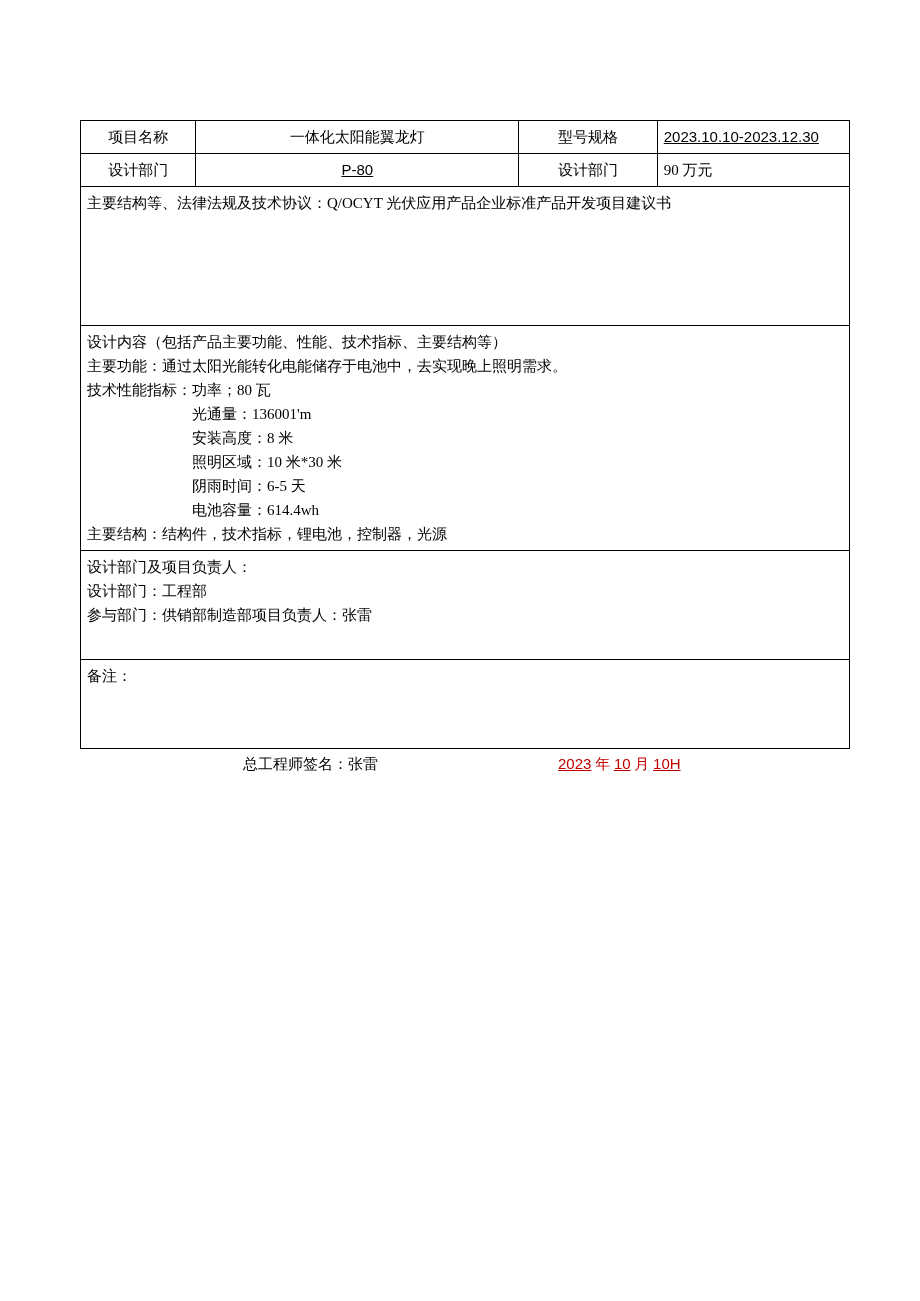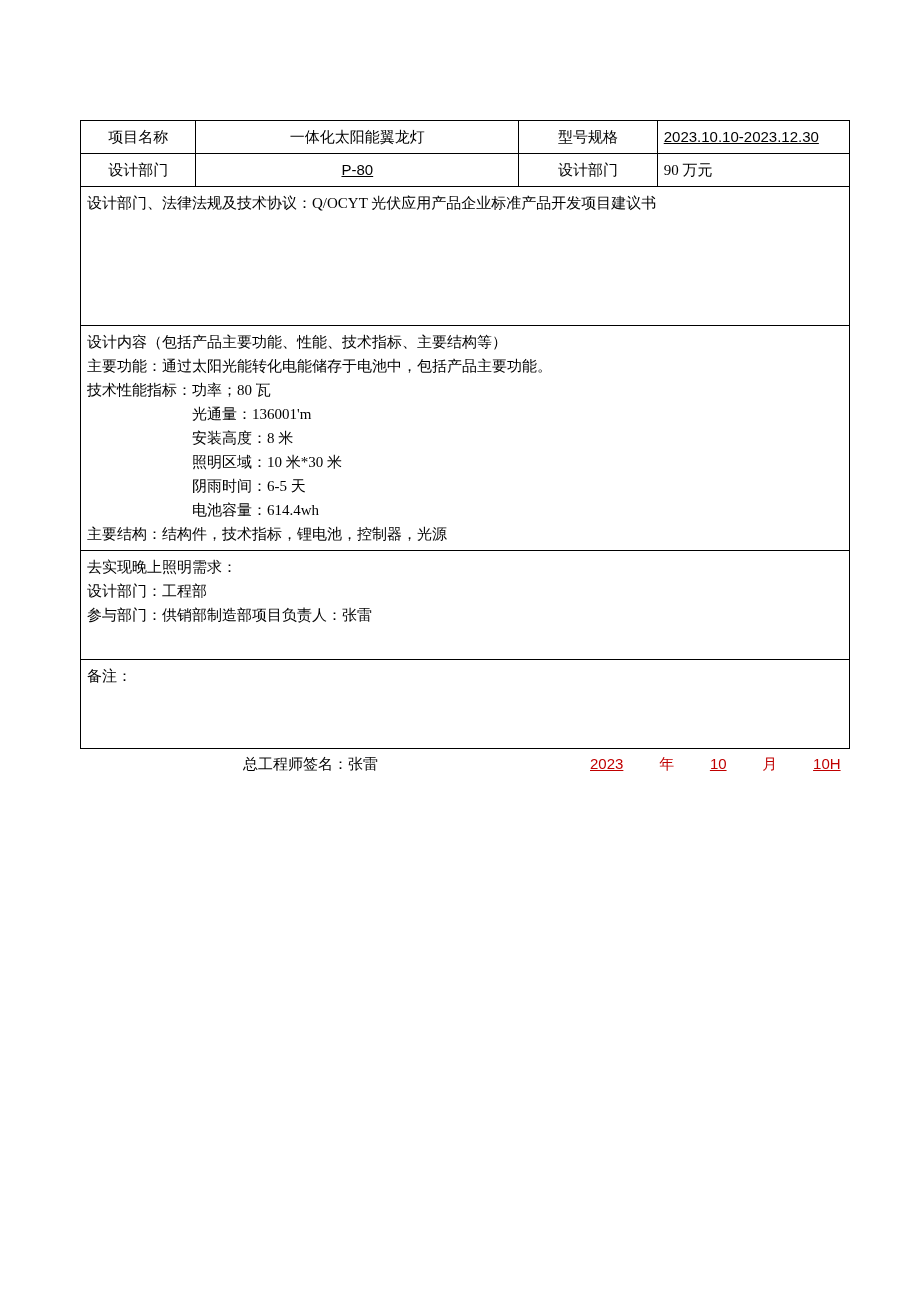--- a/index.html
+++ b/index.html
@@ -41,21 +41,21 @@
   .footer-left {
     flex: 1;
     padding-left: 6px;
     text-align: right;
   }
   .footer-right {
     flex: 1;
     text-align: left;
     padding-left: 180px;
   }
-  .red { color: #c00000; margin-left: 32px; }
+  .red { color: #c00000; }
 </style>
 </head>
 <body>
 
 <div class="page">
   <table class="form">
     <colgroup>
       <col style="width:15%">
       <col style="width:42%">
       <col style="width:18%">
@@ -72,41 +72,41 @@
 
     <tr>
       <td class="center">设计部门</td>
       <td class="center ff-sans">P-80</td>
       <td class="center">设计部门</td>
       <td>90 万元</td>
     </tr>
 
     <tr>
       <td colspan="4" class="tall-1">
-        <span>设计部门、法律法规及技术协议：Q/OCYT 光伏应用产品企业标准产品开发项目建议书</span>
+        <span>主要结构等、法律法规及技术协议：Q/OCYT 光伏应用产品企业标准产品开发项目建议书</span>
       </td>
     </tr>
 
     <tr>
       <td colspan="4">
         <div>设计内容（包括产品主要功能、性能、技术指标、主要结构等）</div>
-        <div>主要功能：通过太阳光能转化电能储存于电池中，包括产品主要功能。</div>
+        <div>主要功能：通过太阳光能转化电能储存于电池中，去实现晚上照明需求。</div>
         <div>技术性能指标：功率；80 瓦</div>
         <span class="indent1">光通量：136001'm</span>
         <span class="indent1">安装高度：8 米</span>
         <span class="indent1">照明区域：10 米*30 米</span>
         <span class="indent1">阴雨时间：6-5 天</span>
         <span class="indent1">电池容量：614.4wh</span>
         <div>主要结构：结构件，技术指标，锂电池，控制器，光源</div>
       </td>
     </tr>
 
     <tr>
       <td colspan="4" class="tall-2">
-        <div>去实现晚上照明需求：</div>
+        <div>设计部门及项目负责人：</div>
         <div>设计部门：工程部</div>
         <div>参与部门：供销部制造部项目负责人：张雷</div>
       </td>
     </tr>
 
     <tr>
       <td colspan="4" class="tall-3">
         <span>备注：</span>
       </td>
     </tr>

